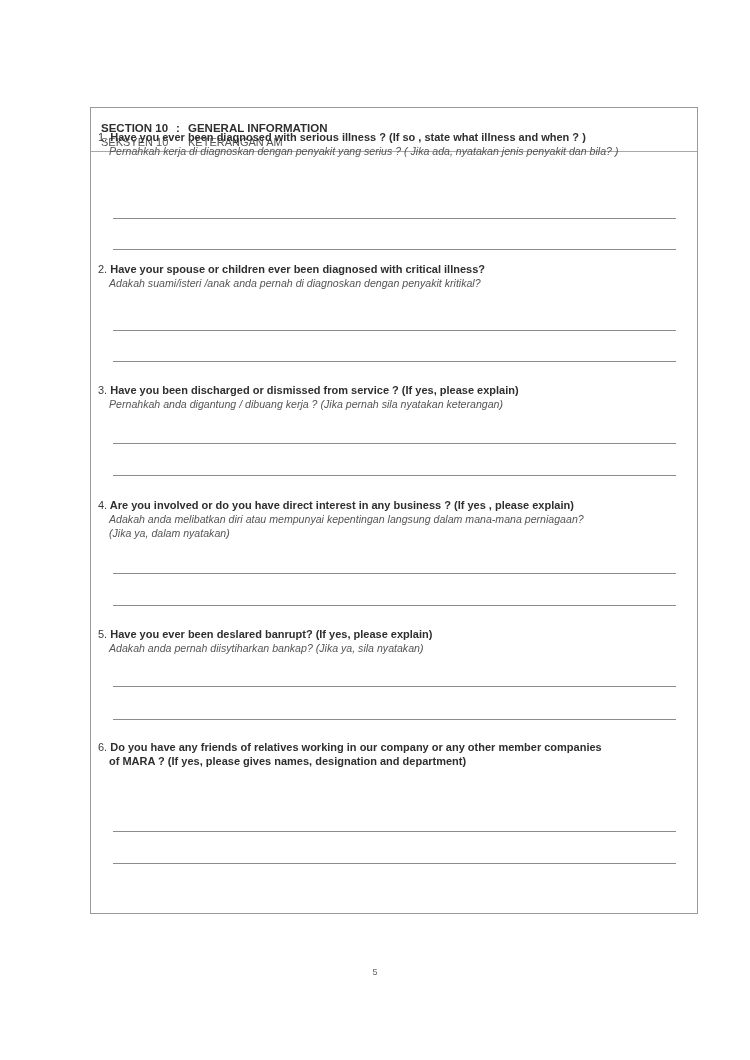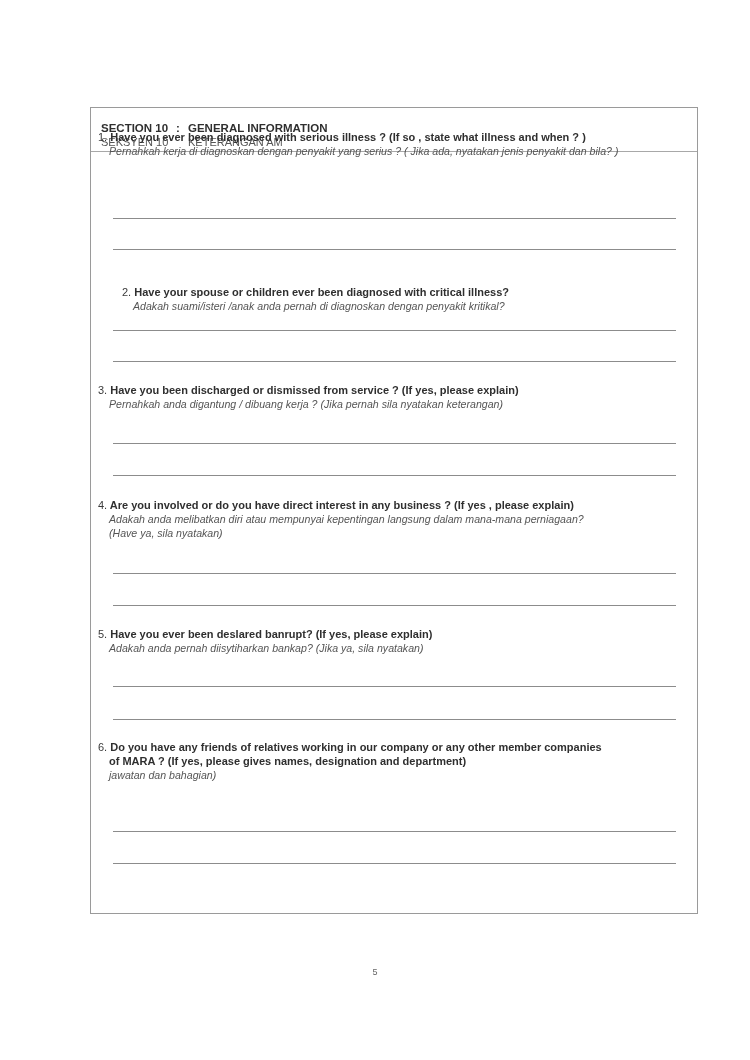--- a/index.html
+++ b/index.html
@@ -110,52 +110,51 @@
     </div>
   </div>
 
   <div class="question" style="top:22px;">
     <div class="q-en"><span class="q-num">1.</span> <span>Have you ever been diagnosed with serious illness ? (If so , state what illness and when ? )</span></div>
     <div class="q-ms">Pernahkah kerja di diagnoskan dengan penyakit yang serius ? ( Jika ada, nyatakan jenis penyakit dan bila? )</div>
   </div>
   <div class="answer-line" style="top:110px;"></div>
   <div class="answer-line" style="top:141px;"></div>
 
-  <div class="question" style="top:177px;margin-left:24px;">
+  <div class="question" style="top:154px;">
     <div class="q-en"><span class="q-num">2.</span> <span>Have your spouse or children ever been diagnosed with critical illness?</span></div>
     <div class="q-ms">Adakah suami/isteri /anak anda pernah di diagnoskan dengan penyakit kritikal?</div>
   </div>
   <div class="answer-line" style="top:222px;"></div>
   <div class="answer-line" style="top:253px;"></div>
 
   <div class="question" style="top:275px;">
     <div class="q-en"><span class="q-num">3.</span> <span>Have you been discharged or dismissed from service ? (If yes, please explain)</span></div>
     <div class="q-ms">Pernahkah anda digantung / dibuang kerja ? (Jika pernah sila nyatakan keterangan)</div>
   </div>
   <div class="answer-line" style="top:335px;"></div>
   <div class="answer-line" style="top:367px;"></div>
 
   <div class="question" style="top:390px;">
     <div class="q-en"><span class="q-num">4.</span> <span>Are you involved or do you have direct interest in any business ? (If yes , please explain)</span></div>
     <div class="q-ms">Adakah anda melibatkan diri atau mempunyai kepentingan langsung dalam mana-mana perniagaan?</div>
-    <div class="q-ms">(Have ya, sila nyatakan)</div>
+    <div class="q-ms">(Jika ya, dalam nyatakan)</div>
   </div>
   <div class="answer-line" style="top:465px;"></div>
   <div class="answer-line" style="top:497px;"></div>
 
   <div class="question" style="top:519px;">
     <div class="q-en"><span class="q-num">5.</span> <span>Have you ever been deslared banrupt? (If yes, please explain)</span></div>
     <div class="q-ms">Adakah anda pernah diisytiharkan bankap? (Jika ya, sila nyatakan)</div>
   </div>
   <div class="answer-line" style="top:578px;"></div>
   <div class="answer-line" style="top:611px;"></div>
 
   <div class="question" style="top:632px;">
     <div class="q-en"><span class="q-num">6.</span> <span>Do you have any friends of relatives working in our company or any other member companies</span></div>
     <div class="q-en-cont">of MARA ?   (If yes, please gives names, designation and department)</div>
-    <div class="q-ms">jawatan dan bahagian)</div>
   </div>
   <div class="answer-line" style="top:723px;"></div>
   <div class="answer-line" style="top:755px;"></div>
 
 </div>
 
 <div class="page-number">5</div>
 
 </body></html>

